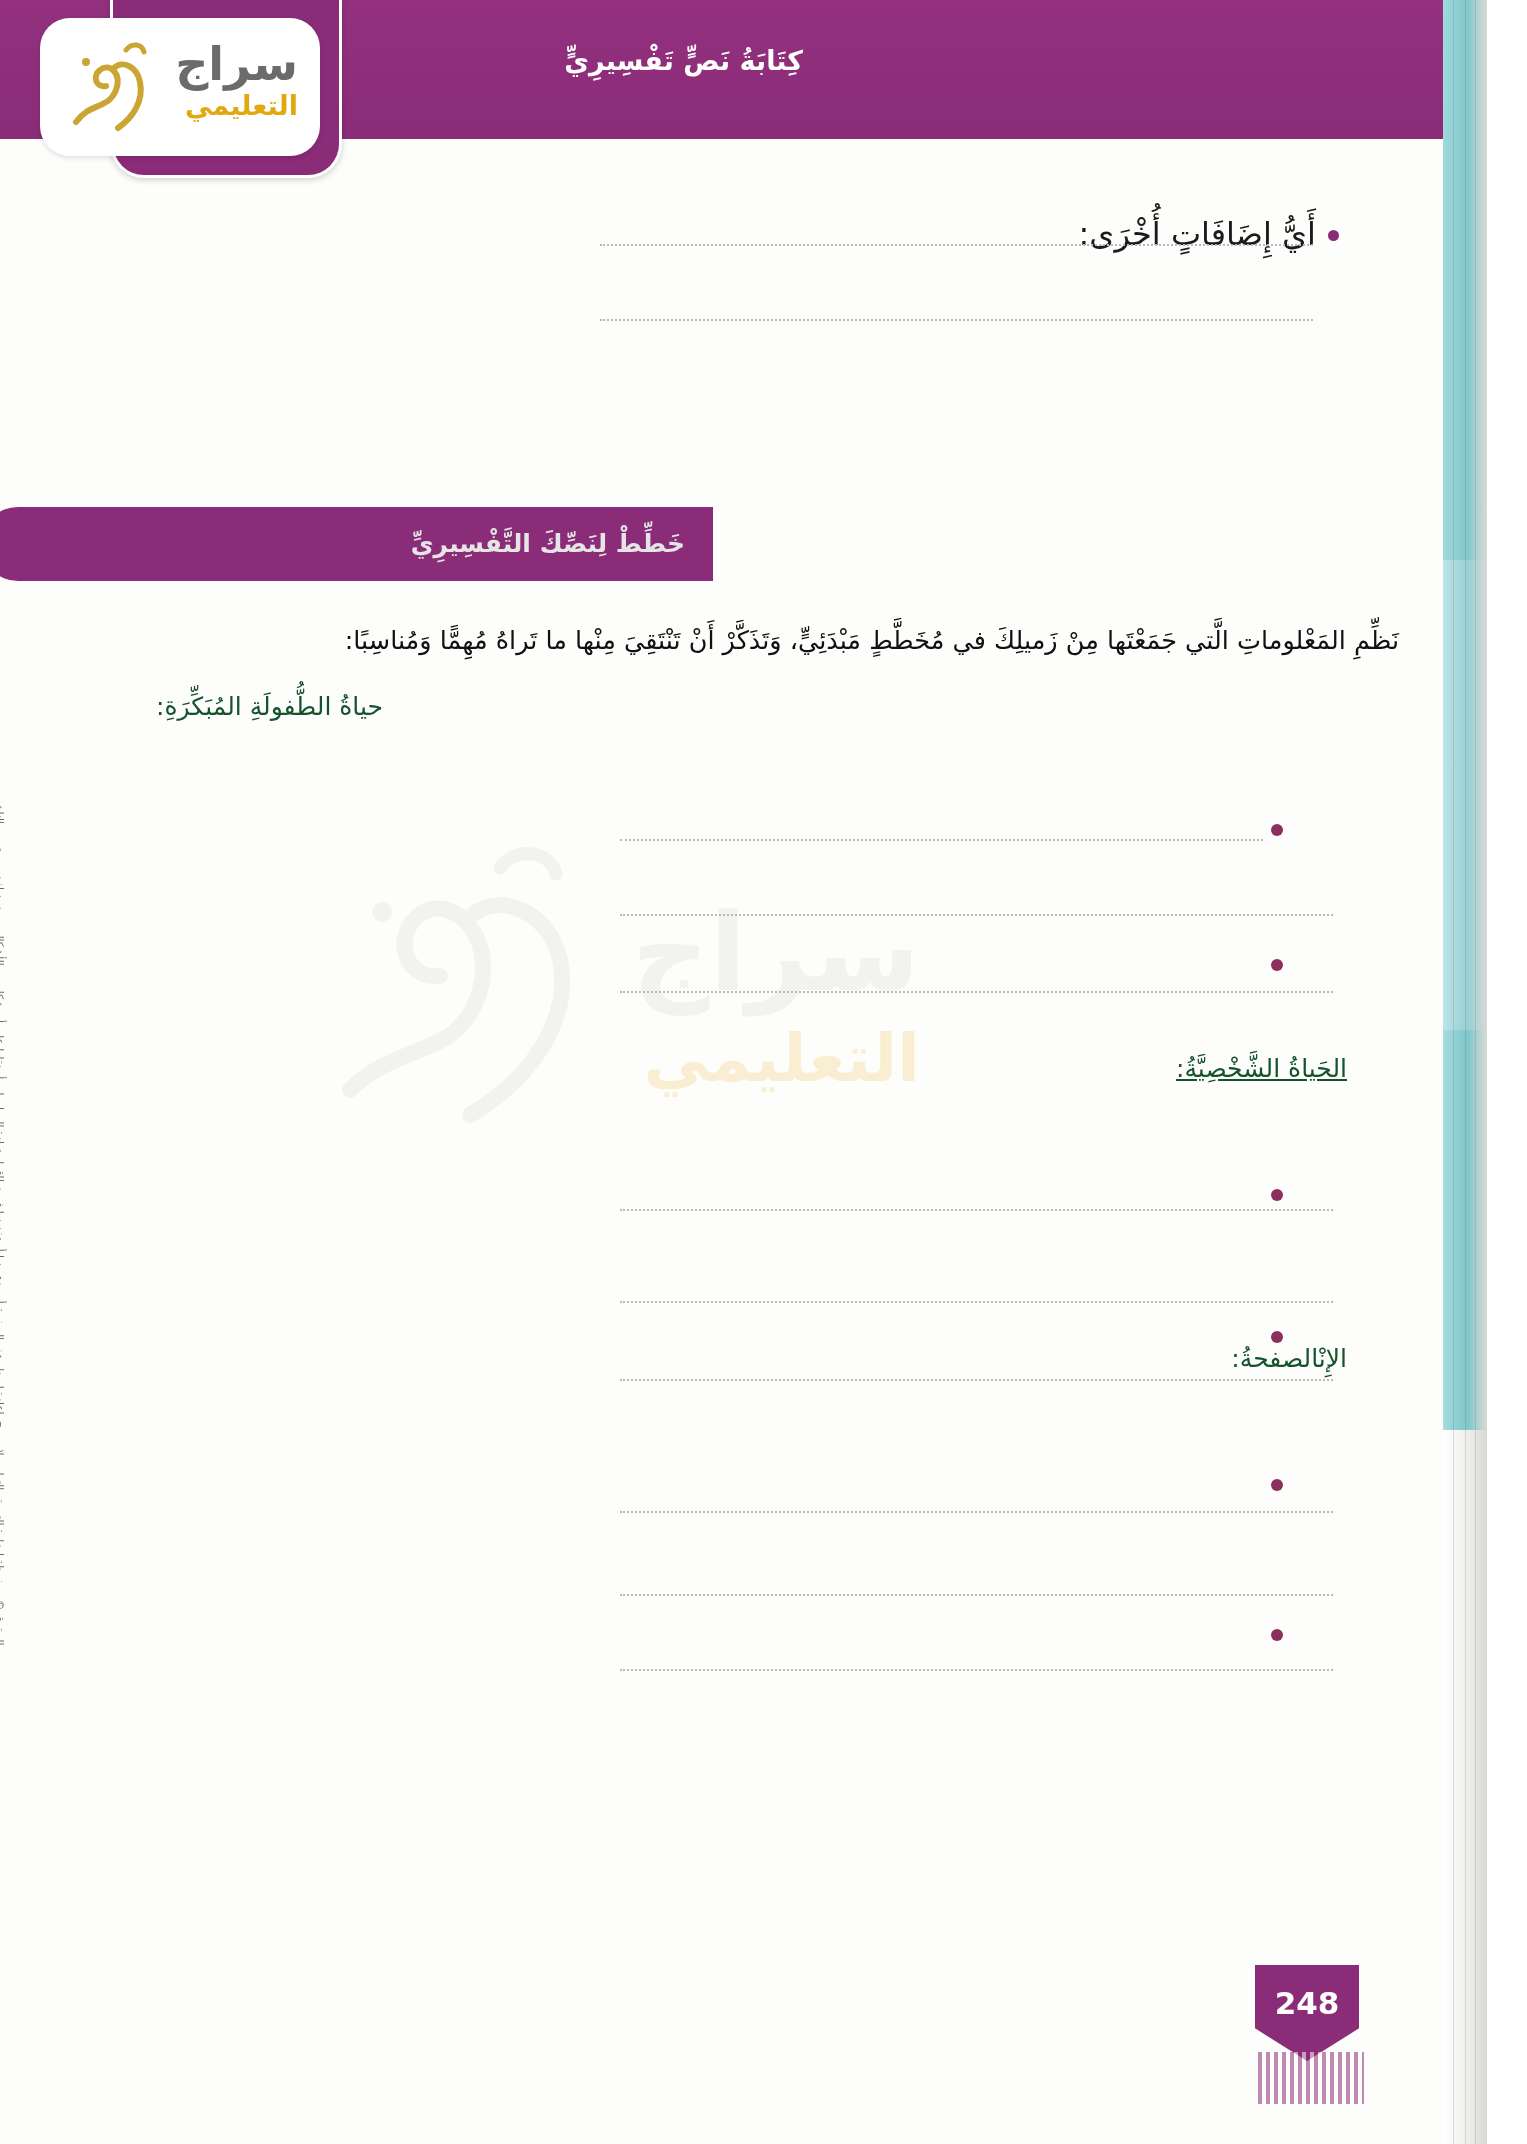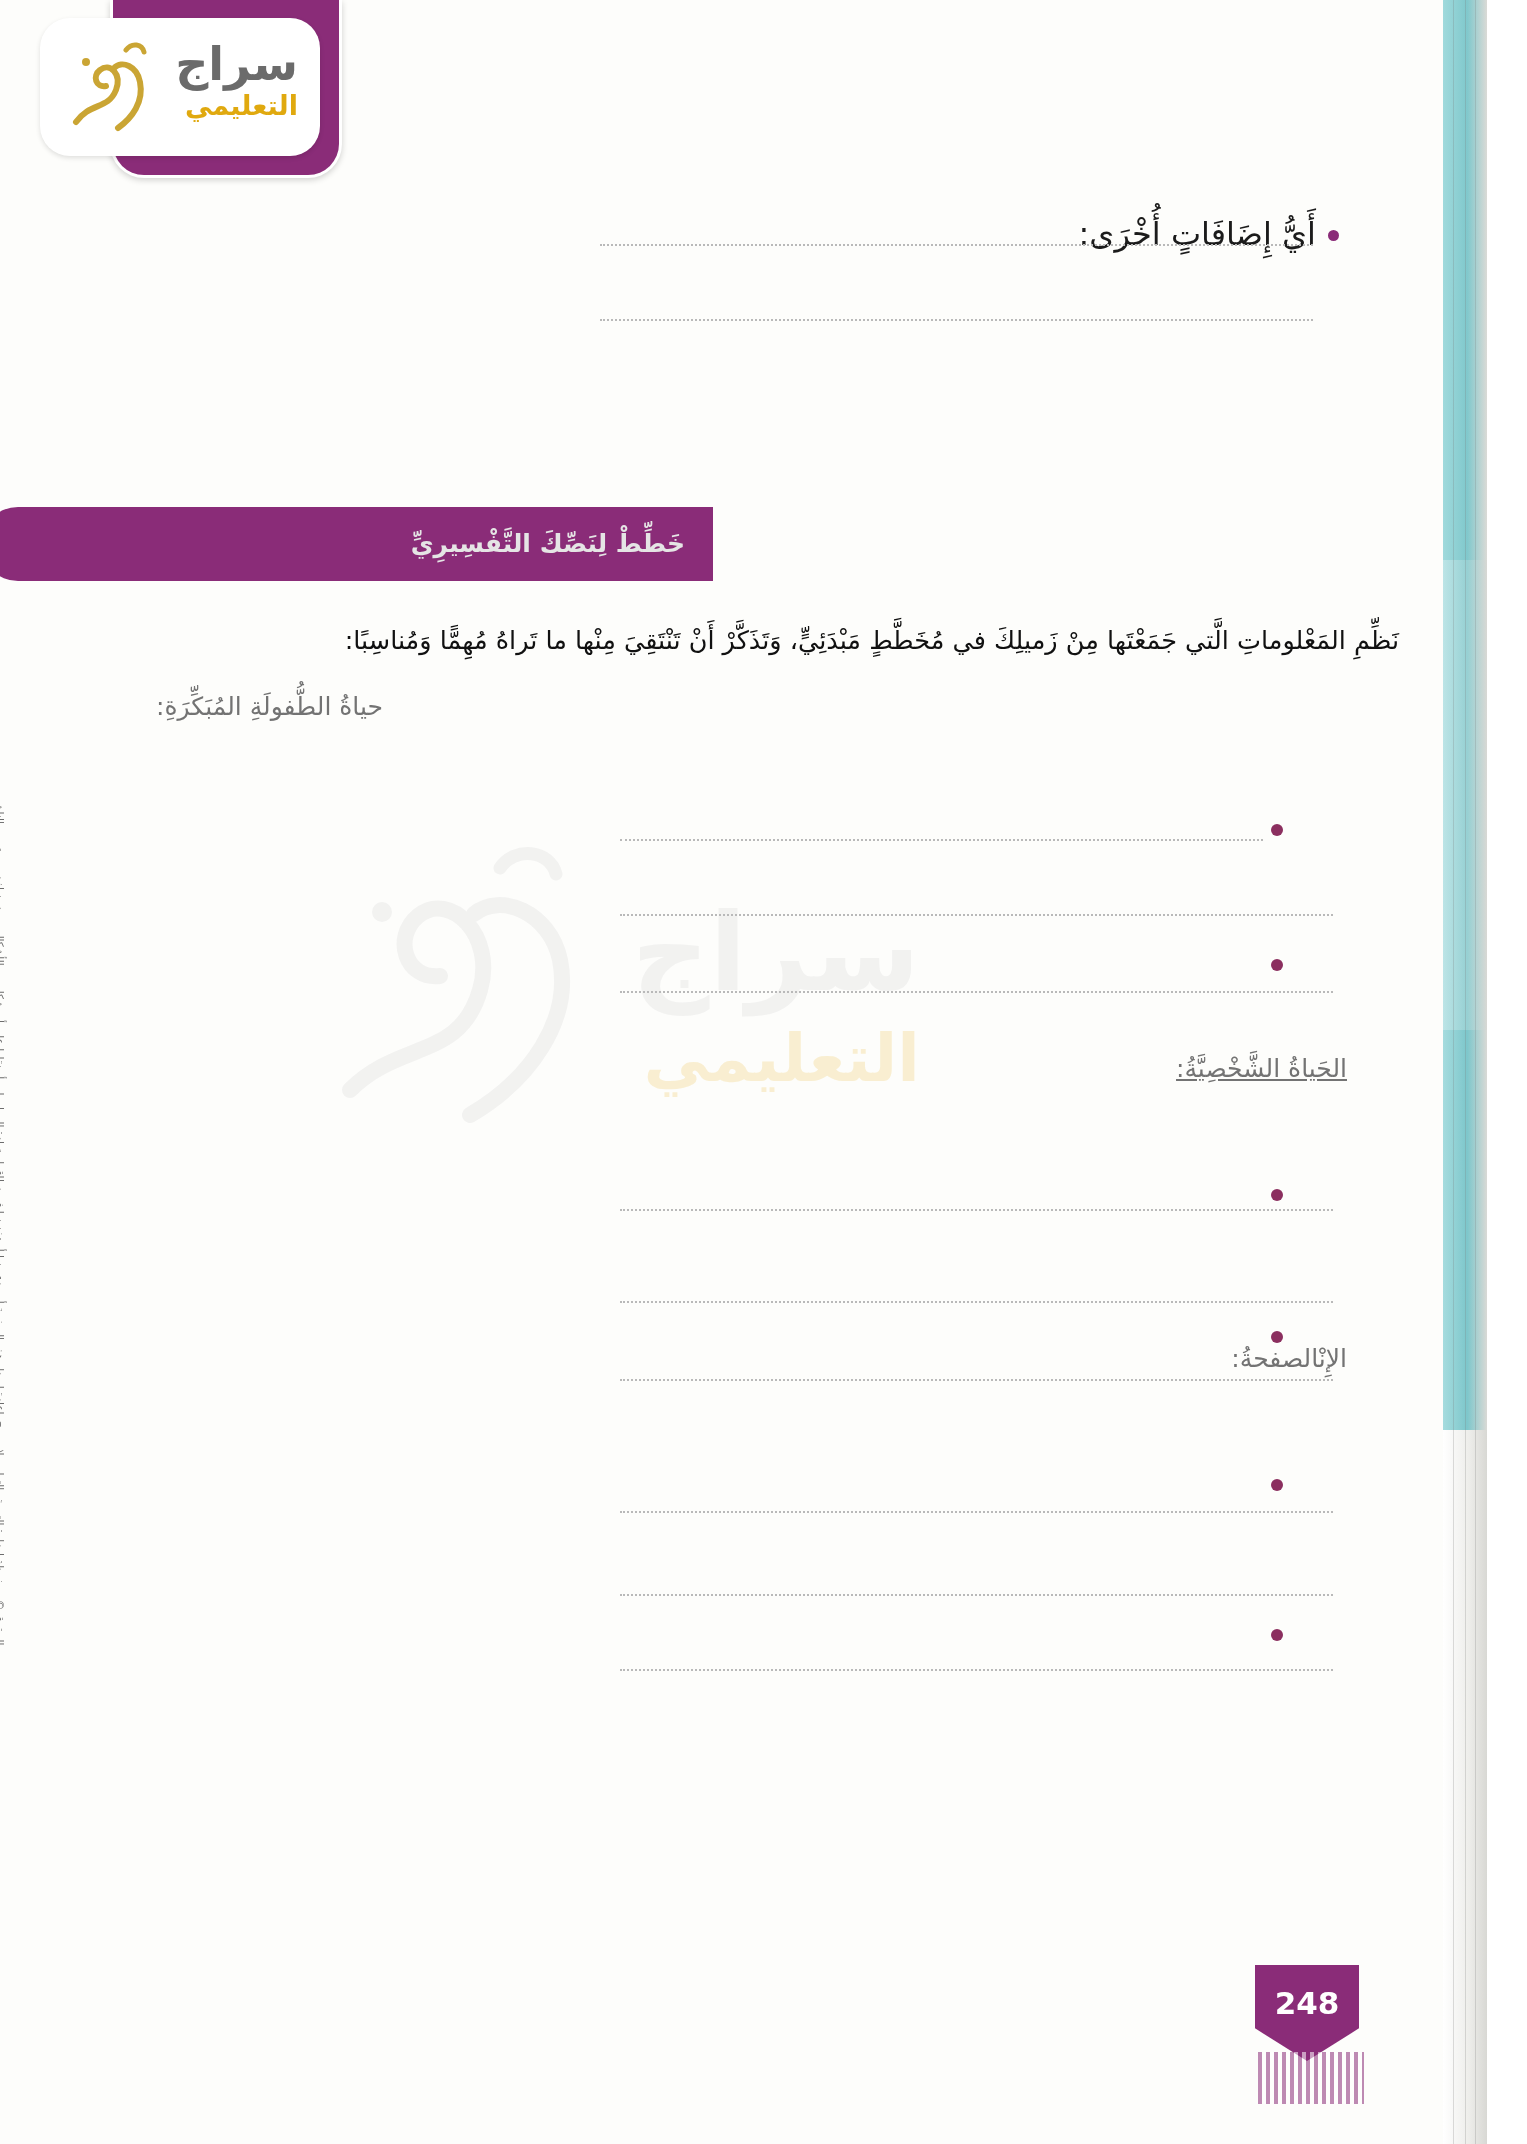--- a/index.html
+++ b/index.html
@@ -193,21 +193,21 @@
     font-size: 25.5px;
     line-height: 1.85;
     color: #111111;
     text-align: justify;
     direction: rtl;
   }
 
   .section-label {
     position: absolute;
     font-size: 25px;
-    color: #737373;
+    color: #14532d;
     white-space: nowrap;
     direction: rtl;
     right: 96px;
   }
 
   .bdot {
     position: absolute;
     width: 12px; height: 12px;
     border-radius: 50%;
     background: #8b2f5f;
@@ -282,20 +282,23 @@
   <div id="book-edge">
     <div class="stripe s1"></div>
     <div class="stripe s2"></div>
     <div class="stripe s3"></div>
     <div class="stripe s4"></div>
     <div class="edgeline" style="left:10px"></div>
     <div class="edgeline" style="left:22px"></div>
     <div class="edgeline" style="left:32px"></div>
   </div>
 
+  <div id="header-band">
+    <div id="header-title">كِتَابَةُ نَصٍّ تَفْسِيرِيٍّ</div>
+  </div>
 
   <div id="unit-tab">
     <div id="unit-number">7</div>
   </div>
 
   <div id="logo-box">
     <div id="logo-mark">
       <svg viewBox="0 0 104 108" width="104" height="108" aria-hidden="true">
         <path d="M20 90 C34 70, 52 78, 60 58 C66 42, 54 30, 44 38 C36 44, 40 56, 50 54" fill="none" stroke="#c8a12a" stroke-width="6" stroke-linecap="round"></path>
         <path d="M62 96 C76 86, 88 70, 84 50 C81 34, 66 28, 58 36" fill="none" stroke="#c8a12a" stroke-width="6" stroke-linecap="round"></path>

